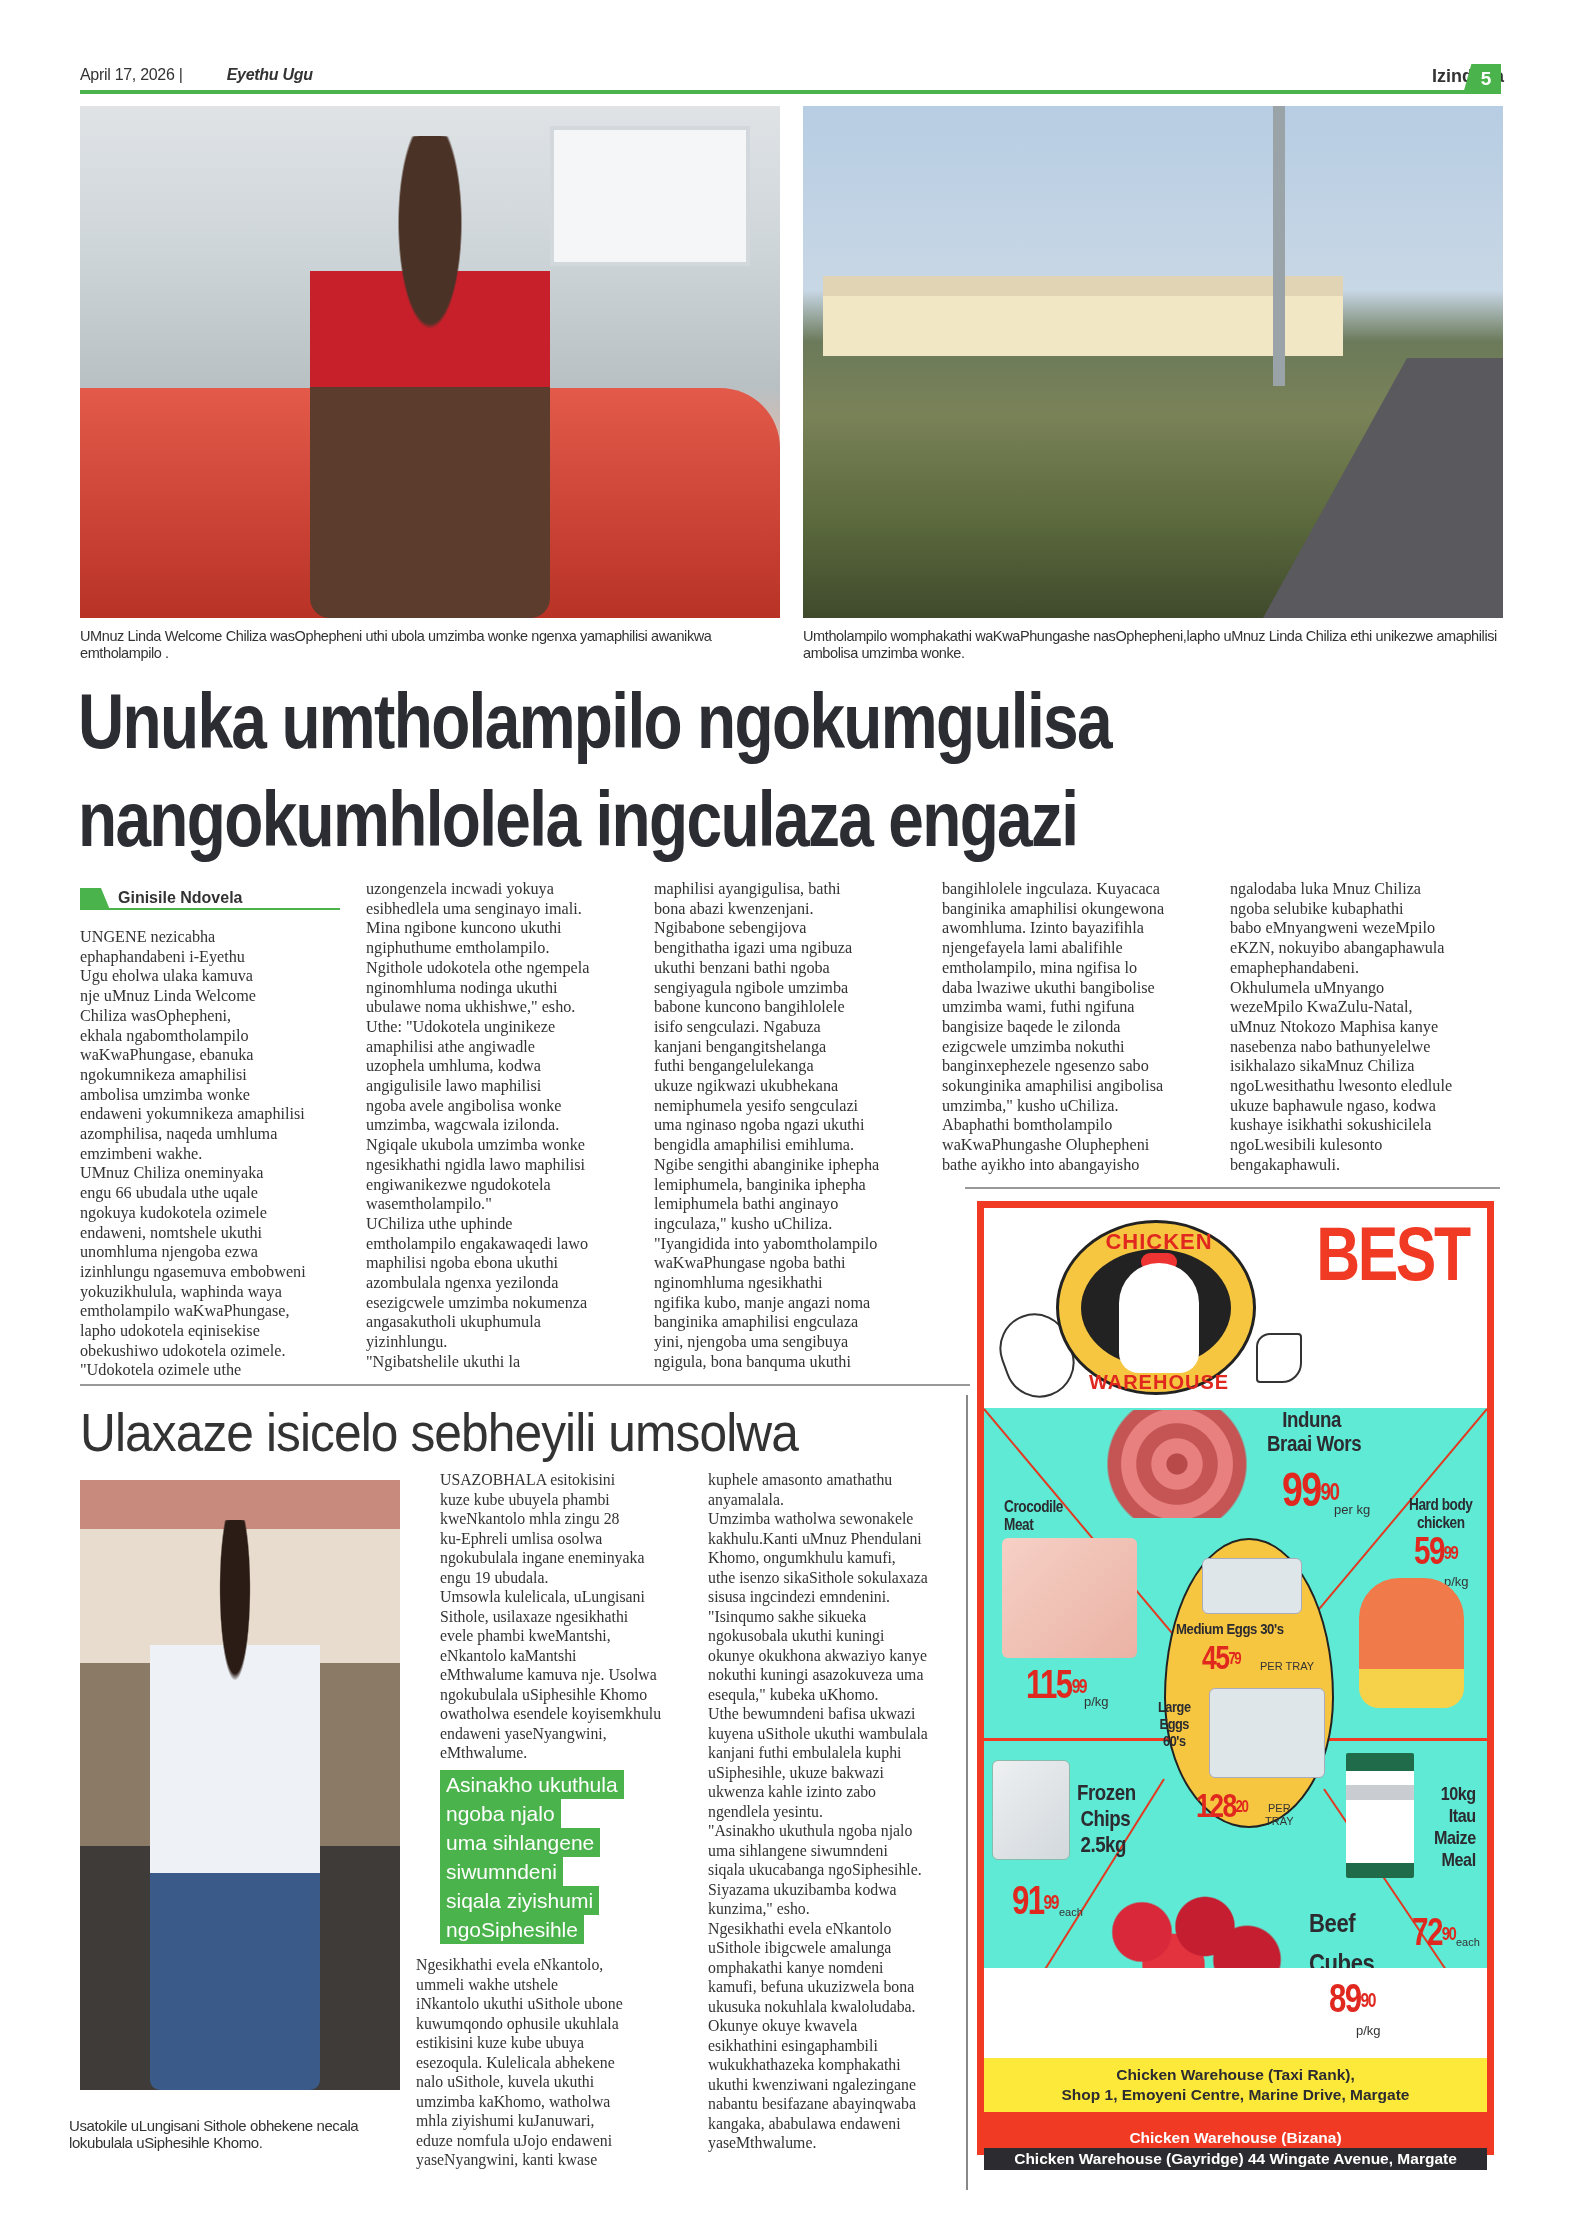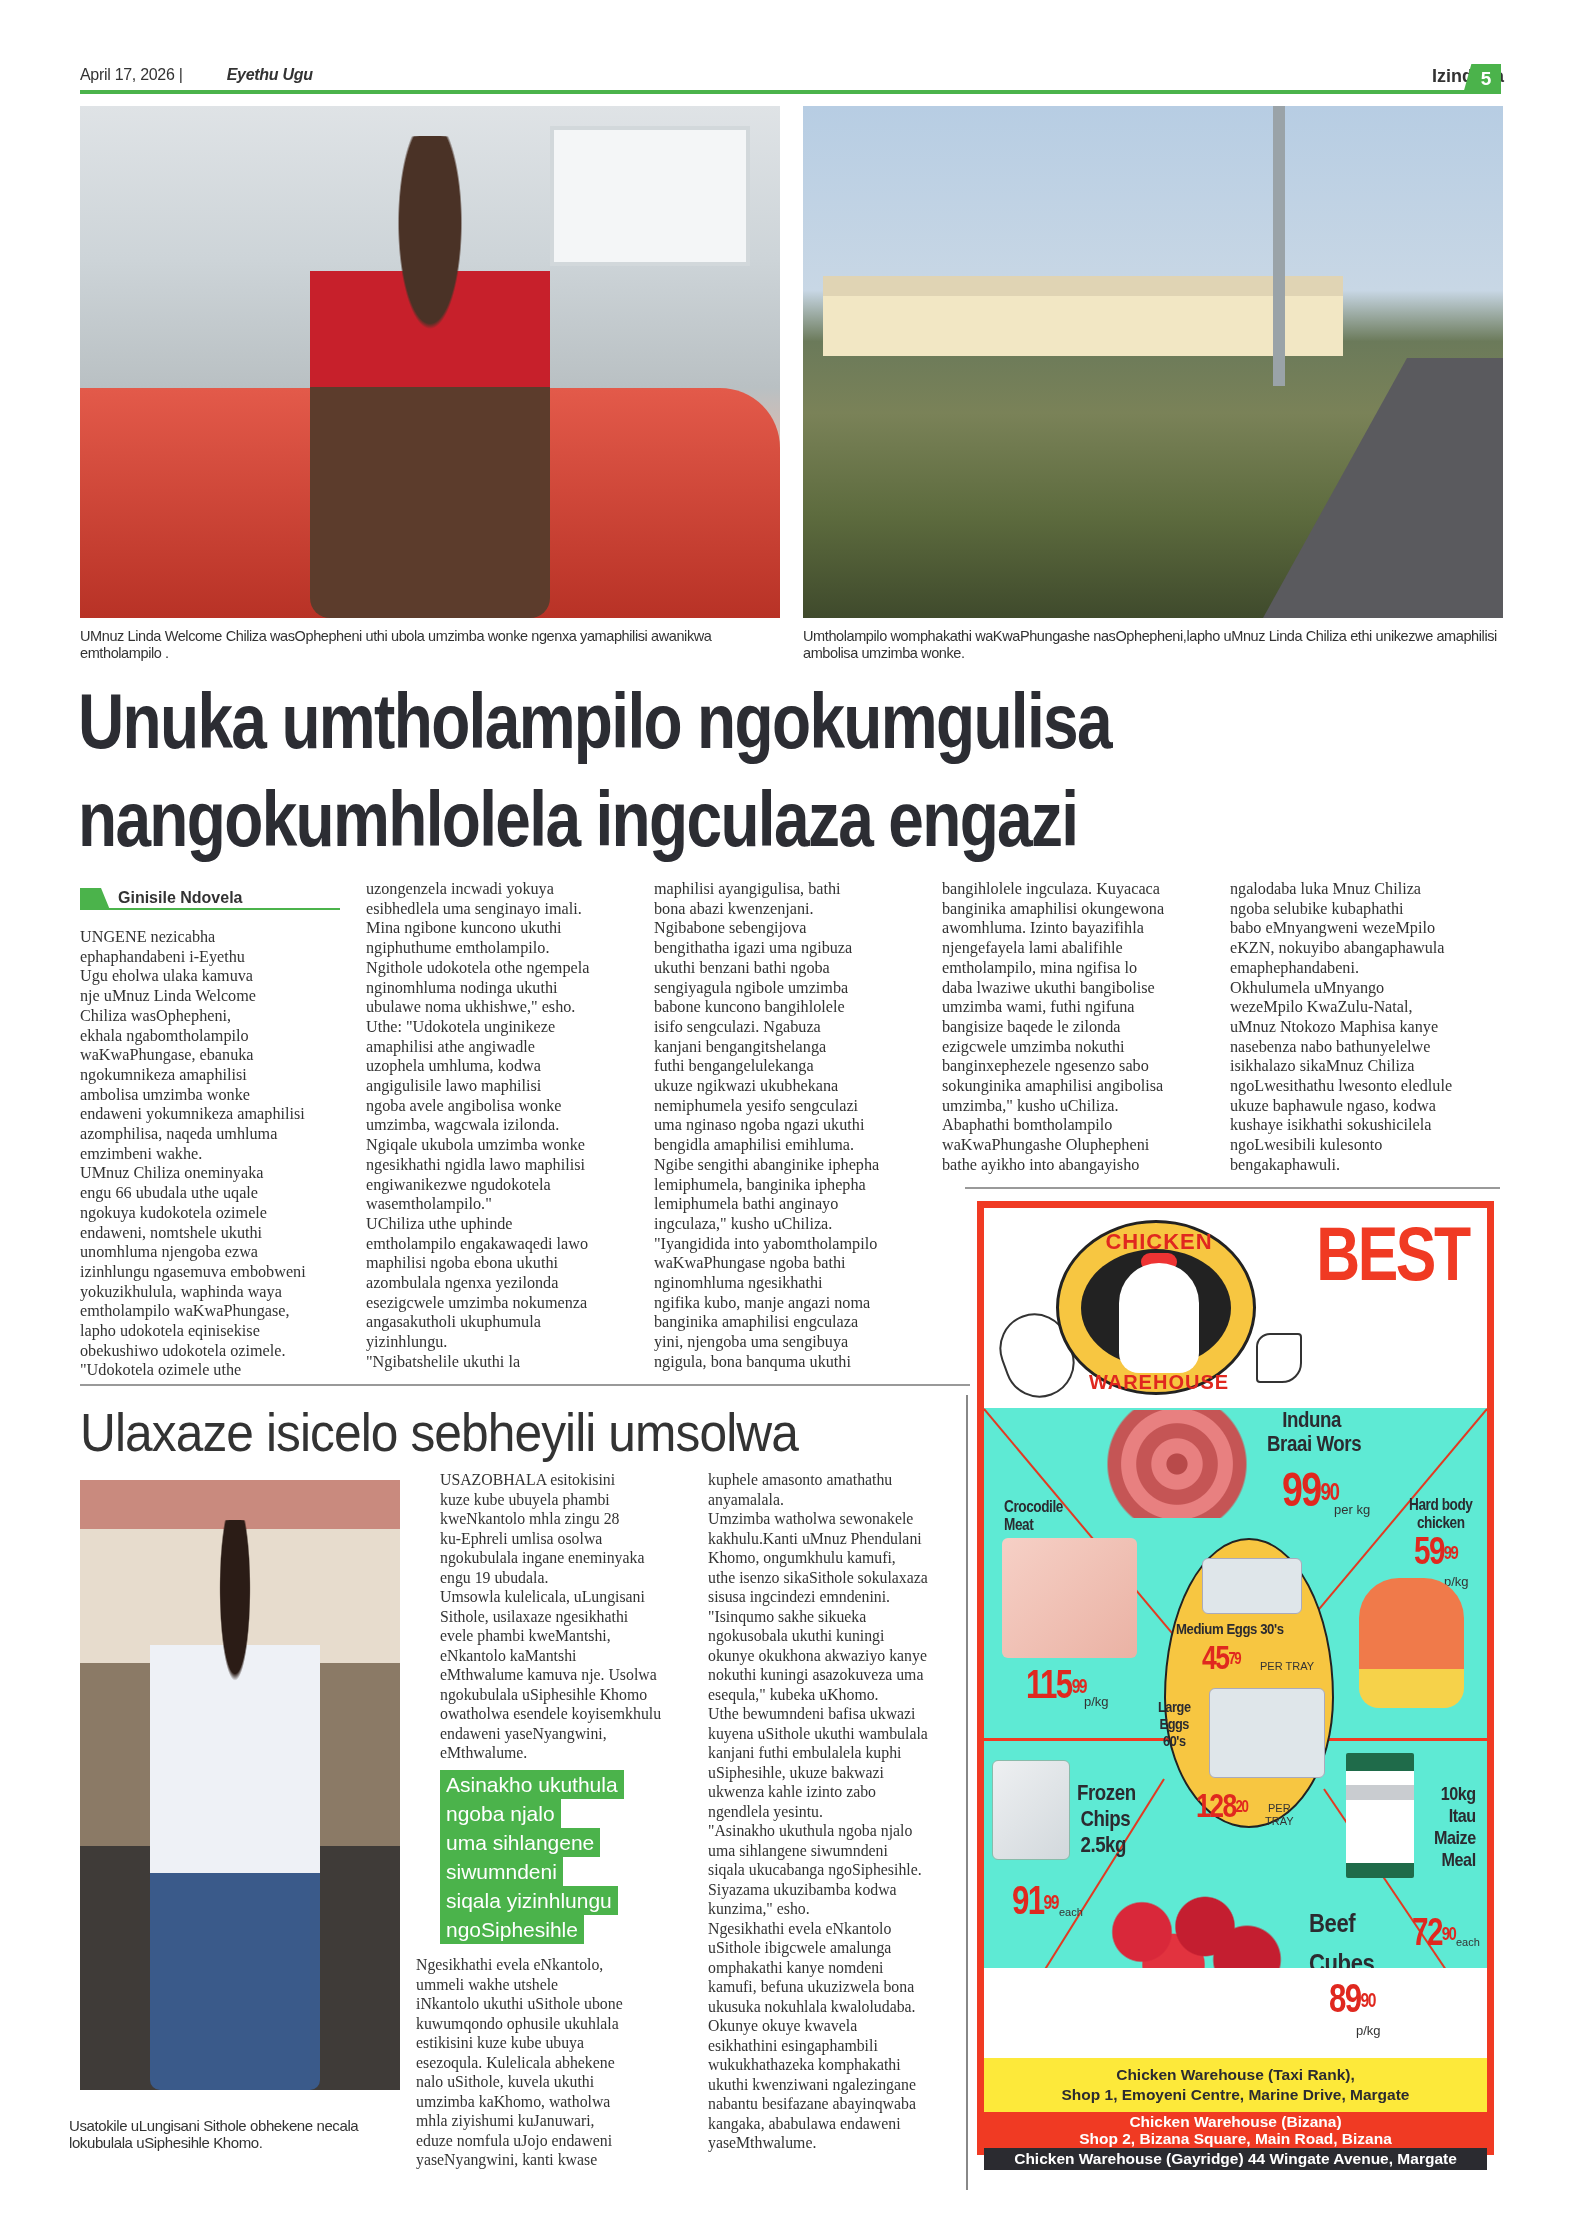--- a/index.html
+++ b/index.html
@@ -81,21 +81,21 @@
   .egg-oval { position:absolute; left:180px; top:130px; width:170px; height:290px; background:#f7c641; border:2px solid #222; border-radius: 50% 50% 50% 50% / 55% 55% 45% 45%; }
 
   .pname { position:absolute; font-family:"Liberation Sans",sans-serif; font-weight:bold; color:#2b2b30; letter-spacing:-0.5px; transform:scaleX(0.85); transform-origin:left top; }
   .price { position:absolute; font-family:"Liberation Sans",sans-serif; font-weight:bold; color:#e0281f; letter-spacing:-2px; transform:scaleX(0.78); transform-origin:left top; white-space:nowrap; }
   .price .cents { font-size:0.5em; vertical-align: top; position:relative; top:0.1em; }
   .unit { position:absolute; font-family:"Liberation Sans",sans-serif; font-size:13px; color:#333; }
 
   .img-block { position:absolute; border-radius:6px; }
 
   .addr1 { position:absolute; left:0; top:850px; width:100%; height:54px; background:#fde93a; text-align:center; font-family:"Liberation Sans",sans-serif; font-weight:bold; font-size:15.5px; line-height:20px; color:#2b2b30; padding-top:7px; }
-  .addr2 { position:absolute; left:0; top:904px; width:100%; height:45px; background:#f03a23; text-align:center; font-family:"Liberation Sans",sans-serif; font-weight:bold; font-size:15.5px; line-height:17px; color:#fff; padding-top:1px; }
+  .addr2 { position:absolute; left:0; top:904px; width:100%; height:45px; background:#f03a23; text-align:center; font-family:"Liberation Sans",sans-serif; font-weight:bold; font-size:15.5px; line-height:17px; color:#fff; padding-top:17px; }
   .addr3 { position:absolute; left:0; top:940px; width:100%; height:22px; background:#2b2b30; text-align:center; font-family:"Liberation Sans",sans-serif; font-weight:bold; font-size:15.5px; line-height:22px; color:#fff; }
 </style>
 </head>
 <body>
 
 <div class="abs hdr-left">
   <span>April 17, 2026</span>
   <span>|</span>
   <span class="pub">Eyethu Ugu</span>
 </div>
@@ -251,21 +251,21 @@
 eMthwalume kamuva nje. Usolwa
 ngokubulala uSiphesihle Khomo
 owatholwa esendele koyisemkhulu
 endaweni yaseNyangwini,
 eMthwalume.</div>
 <div class="abs pull">
   <span>Asinakho ukuthula</span><br>
   <span>ngoba njalo</span><br>
   <span>uma sihlangene</span><br>
   <span>siwumndeni</span><br>
-  <span>siqala yizinhlungu</span><br>
+  <span>siqala ziyishumi</span><br>
   <span>ngoSiphesihle</span>
 </div>
 <div class="abs col s2c2">Ngesikhathi evela eNkantolo,
 ummeli wakhe utshele
 iNkantolo ukuthi uSithole ubone
 kuwumqondo ophusile ukuhlala
 estikisini kuze kube ubuya
 esezoqula. Kulelicala abhekene
 nalo uSithole, kuvela ukuthi
 umzimba kaKhomo, watholwa

